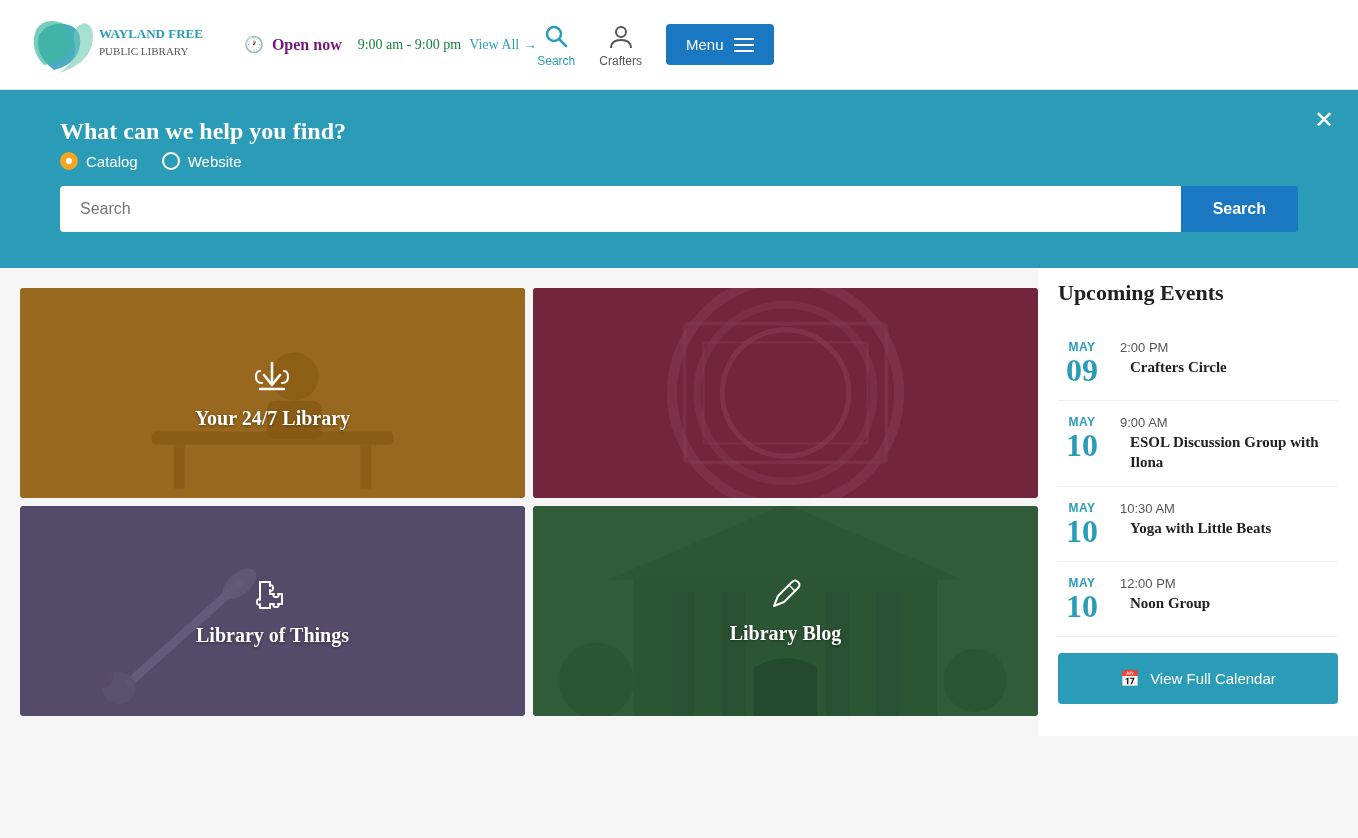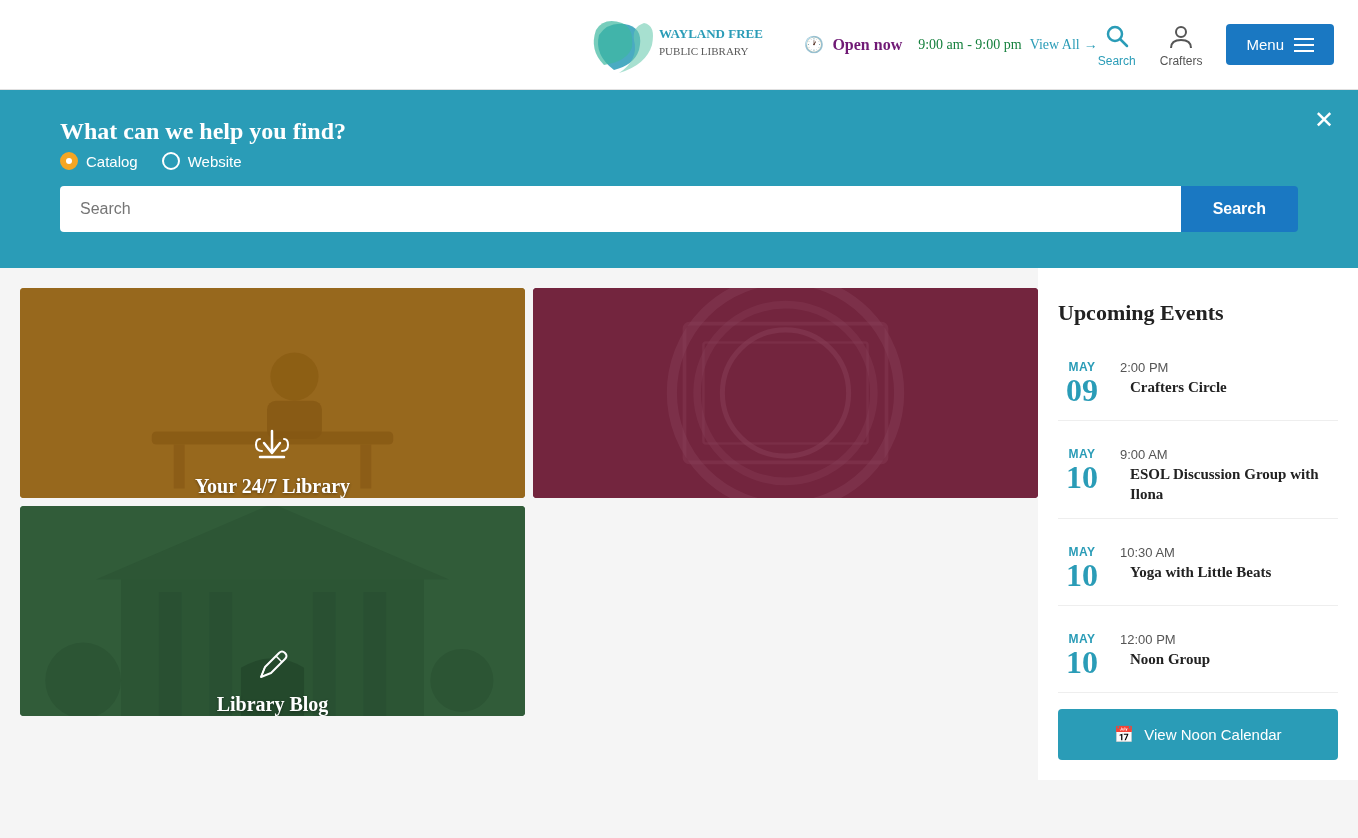--- a/index.html
+++ b/index.html
@@ -3,21 +3,21 @@
   <meta charset="utf-8">
   <style>
     * { box-sizing: border-box; margin: 0; padding: 0; }
     body { font-family: 'Georgia', serif; background: #f5f5f5; overflow-x: hidden; }
 
     
     .header {
       background: #fff;
       display: flex;
       align-items: center;
-      justify-content: flex-end;
+      justify-content: flex-start;
       padding: 0 24px;
       height: 90px;
       border-bottom: 1px solid #e0e0e0;
       position: relative;
       z-index: 10;
     }
     .logo-area {
       display: flex;
       align-items: center;
     }
@@ -213,21 +213,21 @@
       gap: 8px;
     }
     .tile {
       position: relative;
       overflow: hidden;
       border-radius: 4px;
       cursor: pointer;
       display: flex;
       flex-direction: column;
       align-items: center;
-      justify-content: flex-end;
+      justify-content: center;
       color: #fff;
     }
     .tile-bg {
       position: absolute;
       inset: 0;
       background-size: cover;
       background-position: center;
     }
     .tile-overlay {
       position: absolute;
@@ -285,34 +285,34 @@
       background: linear-gradient(135deg, #8888aa 0%, #5a5070 50%, #3a3060 100%);
     }
     .tile-blog .tile-bg {
       background: linear-gradient(160deg, #5a9060 0%, #3d6b44 50%, #2a4a30 100%);
     }
 
     
     .sidebar {
       width: 309px;
       min-width: 320px;
-      padding: 32px 20px 20px 20px;
+      padding: 12px 20px 20px 20px;
       background: #fff;
     }
     .sidebar-title {
       font-size: 22px;
       font-weight: bold;
       font-family: 'Georgia', serif;
       margin-bottom: 20px;
       color: #222;
     }
     .event-list {
       display: flex;
       flex-direction: column;
-      gap: 12px;
+      gap: 0;
     }
     .event-item {
       display: flex;
       gap: 14px;
       padding: 14px 0;
       border-bottom: 1px solid #eee;
       align-items: flex-start;
     }
     .event-date {
       display: flex;
@@ -493,20 +493,40 @@
           <circle cx="200" cy="105" r="70" fill="none" stroke="#b06080" stroke-width="6" opacity="0.5"></circle>
           <circle cx="200" cy="105" r="50" fill="none" stroke="#c07090" stroke-width="4" opacity="0.5"></circle>
 
           <rect x="120" y="50" width="160" height="110" rx="4" fill="none" stroke="#c07090" stroke-width="3" opacity="0.4"></rect>
           <rect x="135" y="65" width="130" height="80" rx="2" fill="none" stroke="#c07090" stroke-width="2" opacity="0.35"></rect>
         </svg>
       </div>
       <div class="tile-overlay"></div>
     </div>
 
+    <div class="tile tile-things">
+      <div class="tile-bg">
+        <svg width="100%" height="100%" viewBox="0 0 460 210" preserveAspectRatio="xMidYMid slice" xmlns="http://www.w3.org/2000/svg">
+          <rect width="460" height="210" fill="#5a5070"></rect>
+
+          <line x1="100" y1="170" x2="200" y2="80" stroke="#8888aa" stroke-width="8" stroke-linecap="round" opacity="0.7"></line>
+          <ellipse cx="200" cy="80" rx="18" ry="10" fill="#7a7090" opacity="0.8" transform="rotate(-40,200,80)"></ellipse>
+          <circle cx="90" cy="175" r="15" fill="#6a6080" opacity="0.8"></circle>
+          <circle cx="75" cy="165" r="10" fill="#5a5070" opacity="0.7"></circle>
+        </svg>
+      </div>
+      <div class="tile-overlay"></div>
+      <div class="tile-content">
+
+        <svg width="38" height="38" viewBox="0 0 38 38" fill="none">
+          <path d="M6 6 L16 6 L16 10 Q19 8 19 12 Q19 16 16 14 L16 18 L20 18 Q18 21 22 21 Q26 21 24 18 L28 18 L28 28 L24 28 Q26 31 22 31 Q18 31 20 28 L16 28 L16 32 L6 32 L6 28 Q3 30 3 26 Q3 22 6 24 L6 6Z" stroke="white" stroke-width="2" fill="none" stroke-linejoin="round"></path>
+        </svg>
+        <span class="tile-label">Library of Things</span>
+      </div>
+    </div>
 
     <div class="tile tile-blog">
       <div class="tile-bg">
         <svg width="100%" height="100%" viewBox="0 0 400 210" preserveAspectRatio="xMidYMid slice" xmlns="http://www.w3.org/2000/svg">
           <rect width="400" height="210" fill="#3d6b44"></rect>
 
           <rect x="80" y="80" width="240" height="130" fill="#2a5030" opacity="0.6"></rect>
           <polygon points="60,80 200,20 340,80" fill="#2a5030" opacity="0.5"></polygon>
 
           <rect x="110" y="90" width="18" height="120" fill="#234530" opacity="0.5"></rect>
@@ -580,16 +600,16 @@
         <div class="event-info">
           <div class="event-time">12:00 PM</div>
           <div class="event-name">Noon Group</div>
         </div>
       </div>
 
     </div>
 
     <button class="view-calendar-btn">
       <span class="calendar-icon">📅</span>
-      <span>View Noon Calendar</span>
+      <span>View Full Calendar</span>
     </button>
   </aside>
 </div>
 
 </body></html>

